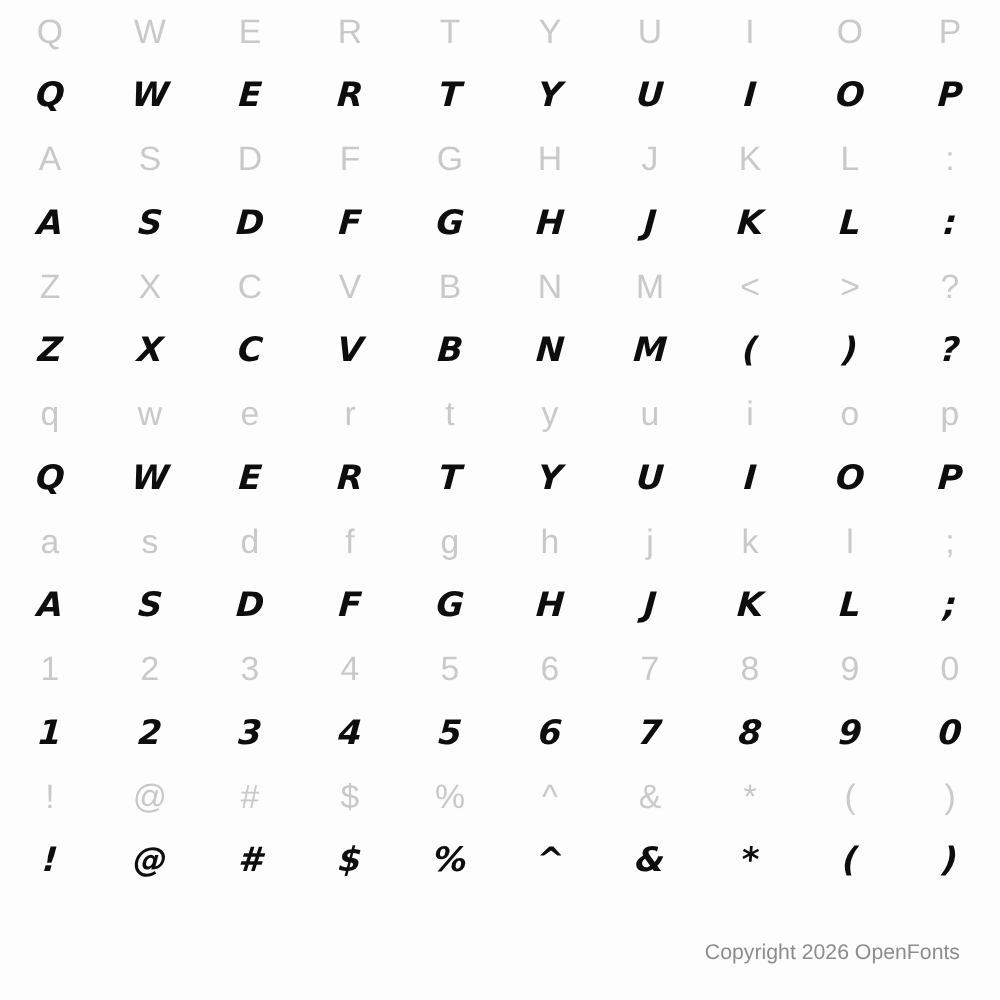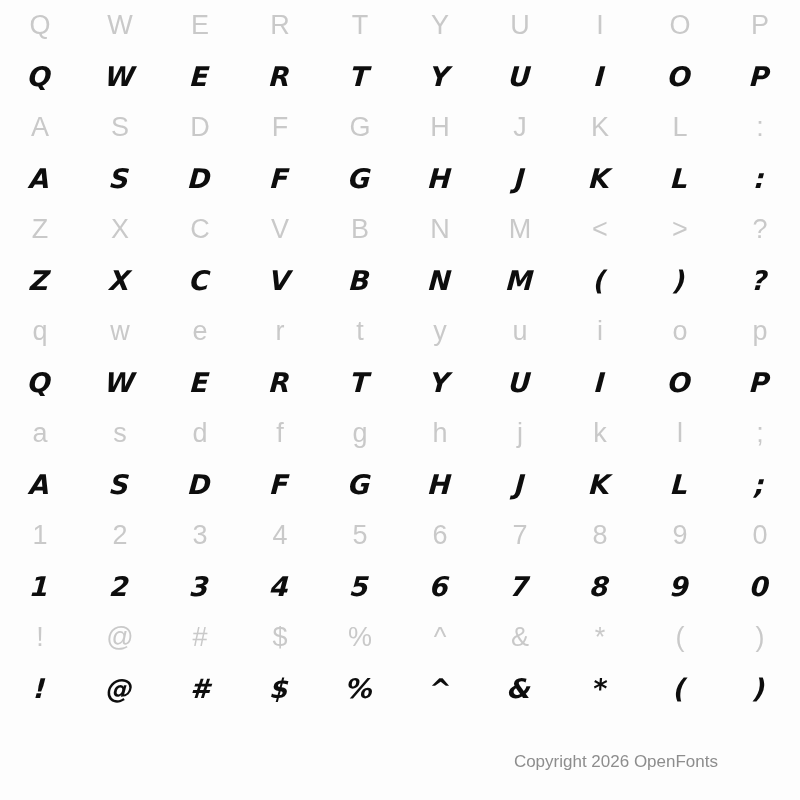--- a/index.html
+++ b/index.html
@@ -65,21 +65,21 @@
   }
   .pair {
     margin-bottom: 0px;
   }
   #copyright {
     position: absolute;
     left: 0;
     right: 0;
     bottom: 28px;
     text-align: right;
-    padding-right: 82px;
+    padding-right: 32px;
     color: #8d8d8d;
     font-size: 17px;
     font-family: "Liberation Sans", sans-serif;
   }
 </style>
 </head>
 <body>
 
 <div id="sheet">
 

